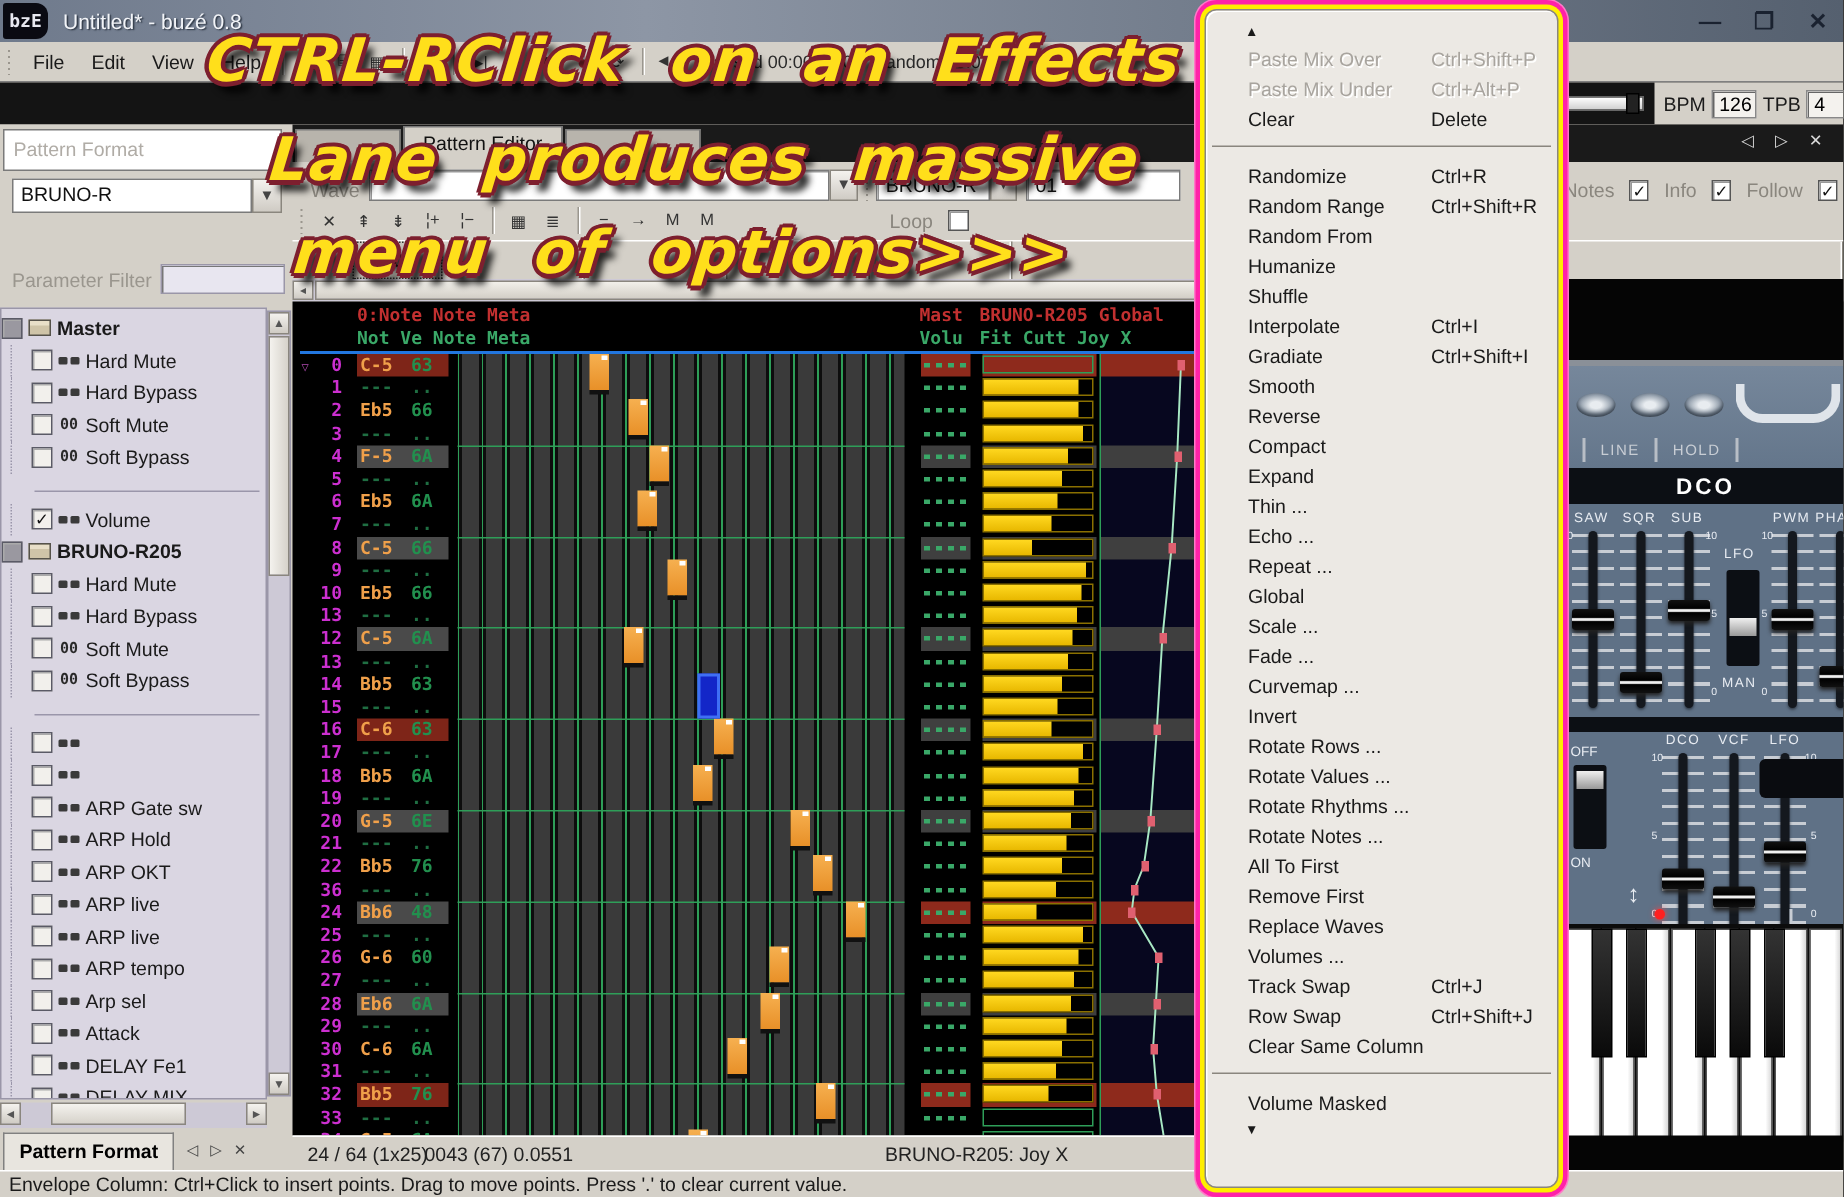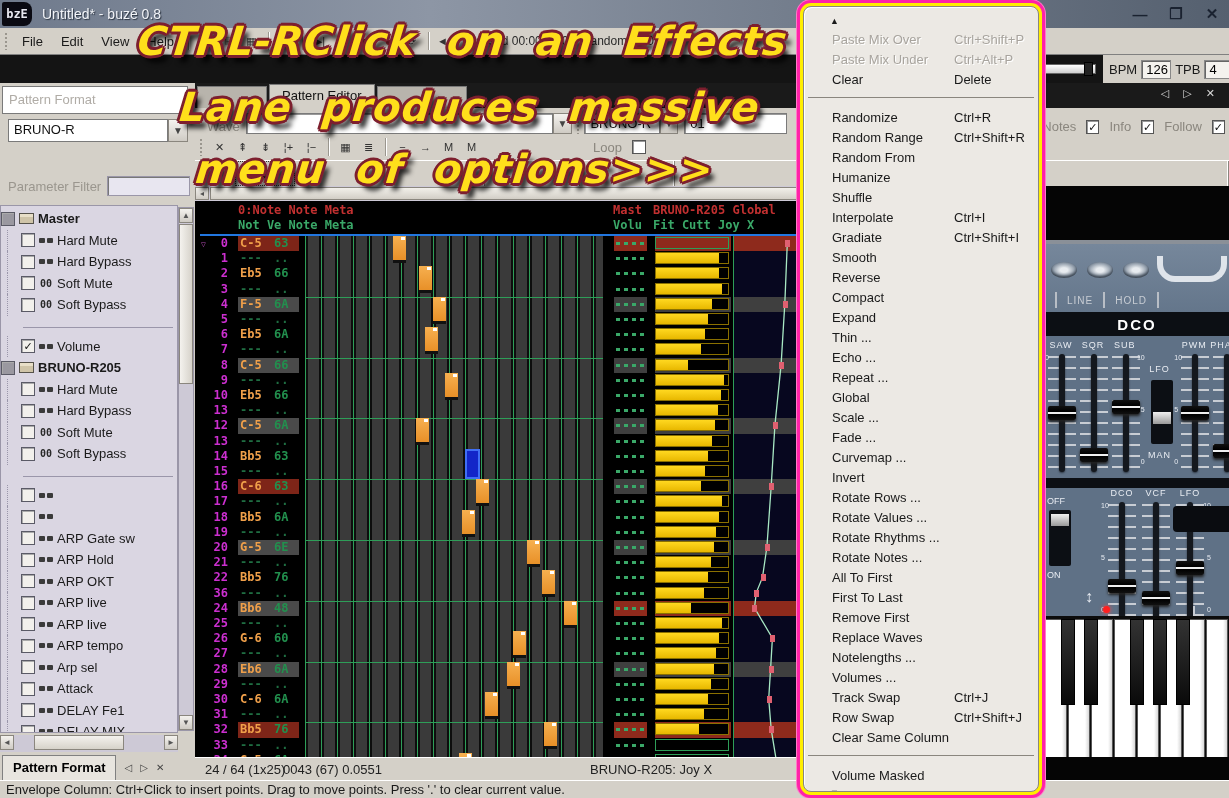--- a/index.html
+++ b/index.html
@@ -1379,30 +1379,24 @@
           <div class="menu-item">
             <span class="mi-label">Rotate Rhythms ...</span>
           </div>
           <div class="menu-item">
             <span class="mi-label">Rotate Notes ...</span>
           </div>
           <div class="menu-item">
             <span class="mi-label">All To First</span>
           </div>
           <div class="menu-item">
-            <span class="mi-label">First To Last</span>
-          </div>
-          <div class="menu-item">
             <span class="mi-label">Remove First</span>
           </div>
           <div class="menu-item">
             <span class="mi-label">Replace Waves</span>
-          </div>
-          <div class="menu-item">
-            <span class="mi-label">Notelengths ...</span>
           </div>
           <div class="menu-item">
             <span class="mi-label">Volumes ...</span>
           </div>
           <div class="menu-item">
             <span class="mi-label">Track Swap</span>
             <span class="mi-short">Ctrl+J</span>
           </div>
           <div class="menu-item">
             <span class="mi-label">Row Swap</span>

